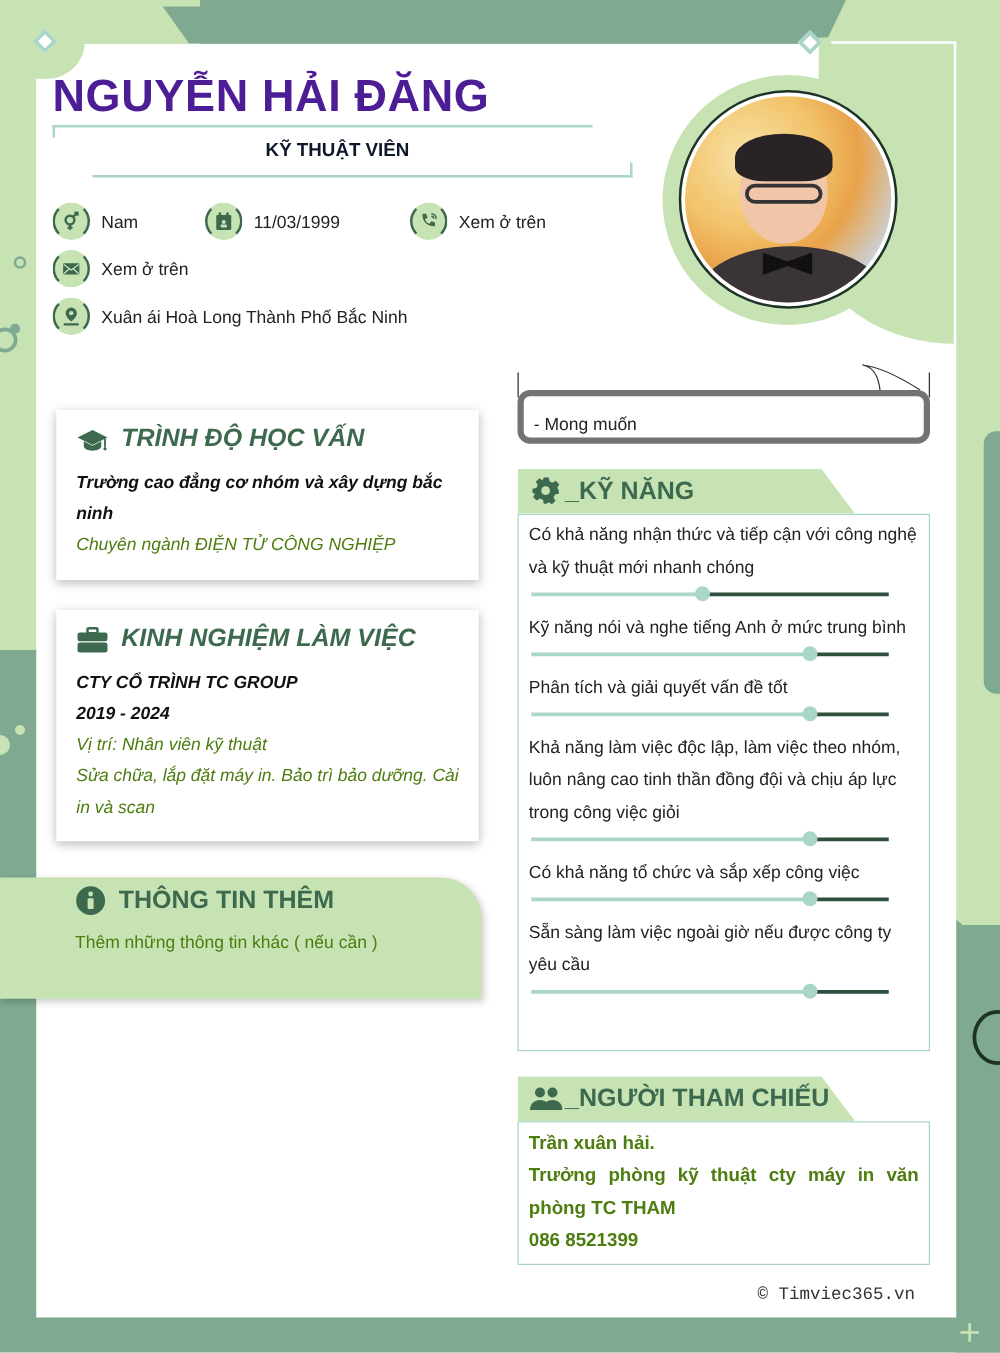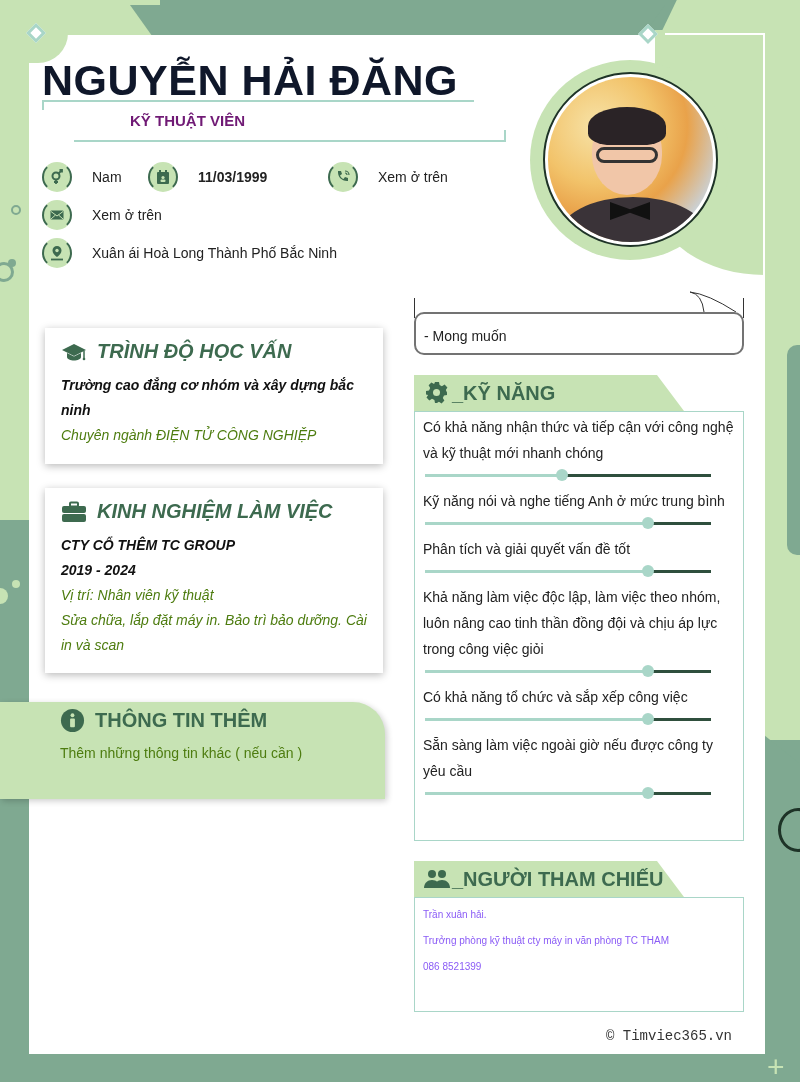--- a/index.html
+++ b/index.html
@@ -17,42 +17,42 @@
 
   .diamond { position: absolute; width: 14px; height: 14px; background: #fff; border: 3px solid #a9d6c8; transform: rotate(45deg); }
   .circle-deco { position: absolute; border-radius: 50%; }
 
   
   .page { position: absolute; left: 29px; top: 35px; width: 736px; height: 1019px; background: #fff; }
   .page-top-dark { position: absolute; left: 130px; top: 5px; width: 535px; height: 30px; background: #7fa991; clip-path: polygon(0 0,100% 0,96% 100%,4% 100%); }
   .photo-bg { position: absolute; left: 655px; top: 30px; width: 110px; height: 245px; background: #c7e3b4; border-bottom-left-radius: 200px 140px; }
 
   
-  .name { position: absolute; left: 42px; top: 56px; font-size: 43px; font-weight: bold; color: #0f172a; letter-spacing: 0.5px; }
+  .name { position: absolute; left: 42px; top: 56px; font-size: 36px; font-weight: bold; color: #4c1d95; letter-spacing: 0.5px; }
   .title-line-top { position: absolute; left: 42px; top: 100px; width: 432px; height: 10px; border-top: 2px solid #a9d6c8; border-left: 2px solid #a9d6c8; }
-  .job-title { position: absolute; left: 130px; top: 112px; width: 280px; font-size: 15px; font-weight: bold; color: #701a75; }
+  .job-title { position: absolute; left: 130px; top: 112px; width: 280px; text-align: center; font-size: 15px; font-weight: bold; color: #0f172a; }
   .title-line-bottom { position: absolute; left: 74px; top: 130px; width: 432px; height: 12px; border-bottom: 2px solid #a9d6c8; border-right: 2px solid #a9d6c8; }
 
-  .info-item { position: absolute; display: flex; align-items: center; gap: 20px; font-size: 14px; color: #222; }
+  .info-item { position: absolute; display: flex; align-items: center; gap: 9px; font-size: 14px; color: #222; }
   .info-icon { width: 30px; height: 30px; border-radius: 50%; background: #c7e3b4; border: 2px solid #3d6a4f; border-top-color: #c7e3b4; border-bottom-color: #c7e3b4; display: flex; align-items: center; justify-content: center; }
   .info-icon svg { width: 16px; height: 16px; }
 
   
   .photo-ring { position: absolute; left: 530px; top: 60px; width: 200px; height: 200px; border-radius: 50%; background: #c7e3b4; }
   .photo-inner { position: absolute; left: 543px; top: 72px; width: 175px; height: 175px; border-radius: 50%; border: 2px solid #1e3327; background: #fff; padding: 3px; }
   .photo { width: 100%; height: 100%; border-radius: 50%; overflow: hidden; position: relative;
            background: radial-gradient(circle at 30% 30%, #f7e3a8 0%, #f2c36a 35%, #e9a24a 55%, #c9d3dc 80%); }
   .photo .face { position: absolute; left: 44px; top: 38px; width: 70px; height: 80px; border-radius: 45% 45% 50% 50%; background: #f1c6a8; }
   .photo .hair { position: absolute; left: 40px; top: 30px; width: 78px; height: 38px; border-radius: 50% 50% 30% 30%; background: #2a2326; }
   .photo .glasses { position: absolute; left: 48px; top: 70px; width: 62px; height: 16px; border: 3px solid #333; border-radius: 8px; }
   .photo .body { position: absolute; left: 10px; top: 120px; width: 150px; height: 80px; border-radius: 50% 50% 0 0; background: #3a3338; }
   .photo .bow { position: absolute; left: 62px; top: 125px; width: 40px; height: 18px; background: #111; clip-path: polygon(0 0,50% 40%,100% 0,100% 100%,50% 60%,0 100%); }
 
   
-  .bubble { position: absolute; left: 414px; top: 312px; width: 330px; height: 43px; border: 2px solid #737373; border-radius: 10px; font-size: 14px; padding: 14px 8px; }
+  .bubble { position: absolute; left: 414px; top: 312px; width: 330px; height: 43px; border: 5px solid #737373; border-radius: 10px; font-size: 14px; padding: 14px 8px; }
   .bubble-left-line { position: absolute; left: 414px; top: 298px; width: 1px; height: 20px; background: #333; }
   .bubble-right-line { position: absolute; left: 743px; top: 298px; width: 1px; height: 20px; background: #333; }
   .bubble-tail { position: absolute; left: 688px; top: 290px; width: 50px; height: 24px; }
 
   
   .card { position: absolute; background: #fff; box-shadow: 0 2px 8px rgba(0,0,0,0.28); padding: 12px 16px; font-style: italic; }
   .card-title { display: flex; align-items: center; gap: 10px; font-size: 20px; font-weight: bold; color: #3d6a4f; margin-bottom: 10px; }
   .card-title svg { width: 26px; height: 22px; }
   .line { font-size: 14px; line-height: 25px; color: #4d7c0f; }
   .line.bold { font-weight: bold; color: #111; }
@@ -65,21 +65,21 @@
   .ribbon svg { width: 26px; height: 24px; }
   .boxed { position: absolute; border: 1px solid #a9d6c8; background: #fff; padding: 4px 8px; }
 
   .skill { margin-bottom: 6px; }
   .skill-text { font-size: 14px; line-height: 26px; color: #222; }
   .slider { position: relative; height: 14px; margin: 2px 0 6px 2px; width: 286px; }
   .slider .track-done { position: absolute; left: 0; top: 6px; height: 3px; background: #a9d6c8; }
   .slider .track-rest { position: absolute; top: 6px; height: 3px; background: #2f4f3d; }
   .slider .knob { position: absolute; top: 1px; width: 12px; height: 12px; border-radius: 50%; background: #a9d6c8; }
 
-  .ref-line { font-size: 10px; line-height: 26px; color: #8b5cf6; text-align: justify; }
+  .ref-line { font-size: 15px; line-height: 26px; color: #4d7c0f; text-align: justify; font-weight: bold; }
 
   .footer { position: absolute; left: 606px; top: 1028px; font-family: "Liberation Mono", monospace; font-size: 14px; color: #333; }
   .plus { position: absolute; left: 767px; top: 1052px; color: #c7e3b4; font-size: 30px; line-height: 1; }
 </style>
 </head>
 <body>
 
 <div class="bg-top-light"></div>
 <div class="bg-light-left"></div>
 <div class="bg-right-strip"></div>
@@ -110,21 +110,21 @@
 
 <div class="info-item" style="left:42px;top:162px;">
   <span class="info-icon">
     <svg viewBox="0 0 16 16">
         <circle cx="7" cy="7" r="3.5" fill="none" stroke="#3d6a4f" stroke-width="2"></circle>
         <path d="M7 10.5V15M5 13h4M9.5 4.5L13 1M10.5 1H13V3.5" fill="none" stroke="#3d6a4f" stroke-width="1.8"></path>
       </svg>
   </span>
   <span>Nam</span>
 </div>
-<div class="info-item" style="left:148px;top:162px;font-weight:bold;">
+<div class="info-item" style="left:164px;top:162px;">
   <span class="info-icon">
     <svg viewBox="0 0 16 16">
         <rect x="2" y="3" width="12" height="12" rx="1" fill="#3d6a4f"></rect>
         <rect x="4" y="1" width="2" height="3" fill="#3d6a4f"></rect>
         <rect x="10" y="1" width="2" height="3" fill="#3d6a4f"></rect>
         <circle cx="8" cy="8.5" r="1.6" fill="#c7e3b4"></circle>
         <rect x="5.5" y="10.5" width="5" height="2.5" rx="1" fill="#c7e3b4"></rect>
       </svg>
   </span>
   <span>11/03/1999</span>
@@ -194,21 +194,21 @@
 
 <div class="card" style="left:45px;top:488px;width:338px;height:185px;">
   <div class="card-title">
     <svg viewBox="0 0 26 22">
         <rect x="9" y="1.5" width="8" height="4" rx="1" fill="none" stroke="#3d6a4f" stroke-width="2"></rect>
         <rect x="1" y="5" width="24" height="7" rx="2" fill="#3d6a4f"></rect>
         <rect x="1" y="13" width="24" height="8" rx="2" fill="#3d6a4f"></rect>
       </svg>
     <span>KINH NGHIỆM LÀM VIỆC</span>
   </div>
-  <div class="line bold">CTY CỔ THÊM TC GROUP</div>
+  <div class="line bold">CTY CỔ TRÌNH TC GROUP</div>
   <div class="line bold">2019 - 2024</div>
   <div class="line">Vị trí: Nhân viên kỹ thuật</div>
   <div class="line">Sửa chữa, lắp đặt máy in. Bảo trì bảo dưỡng. Cài in và scan</div>
 </div>
 
 <div class="extra-card">
   <div class="card-title">
     <svg viewBox="0 0 26 26" style="width:25px;height:25px;">
         <circle cx="13" cy="13" r="12" fill="#3d6a4f"></circle>
         <circle cx="13" cy="7.5" r="2" fill="#c7e3b4"></circle>

